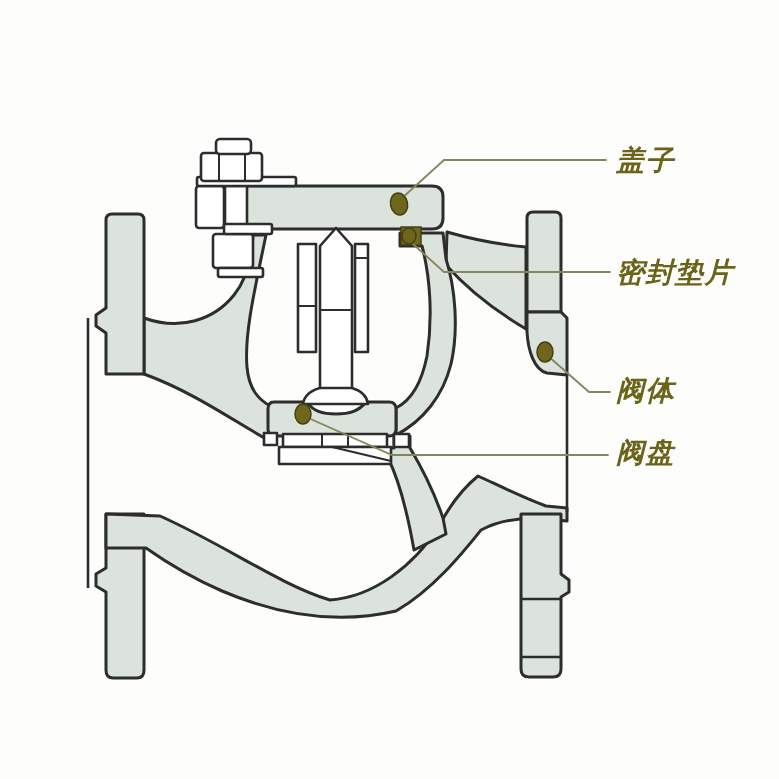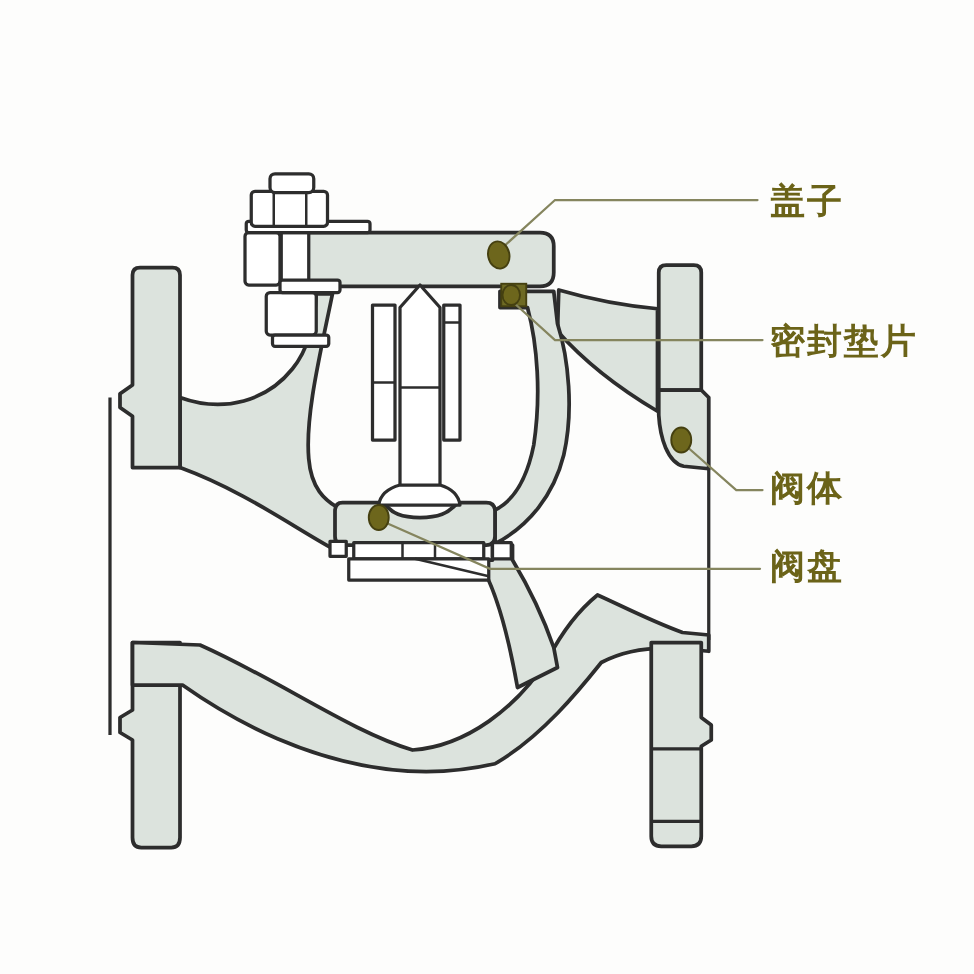--- a/index.html
+++ b/index.html
@@ -1,17 +1,17 @@
 <!DOCTYPE html>
 <html><head>
 <meta charset="utf-8">
 <style>
   html,body{margin:0;padding:0;}
   body{width:779px;height:779px;background:#fdfdfc;font-family:"DejaVu Sans",sans-serif;overflow:hidden;}
-  .stage{position:relative;width:779px;height:779px;}
+  .stage{position:relative;width:779px;height:779px;font-style:italic;}
   svg{position:absolute;left:0;top:0;}
   .outline-only{fill:none;}
   .label-text{font-size:28px;font-weight:bold;letter-spacing:1.5px;}
   .leader{fill:none;stroke-width:1.8px;stroke-linecap:round;}
   .detail{fill:none;stroke-width:2px;}
 </style>
 </head>
 <body>
 
 <div class="stage">

